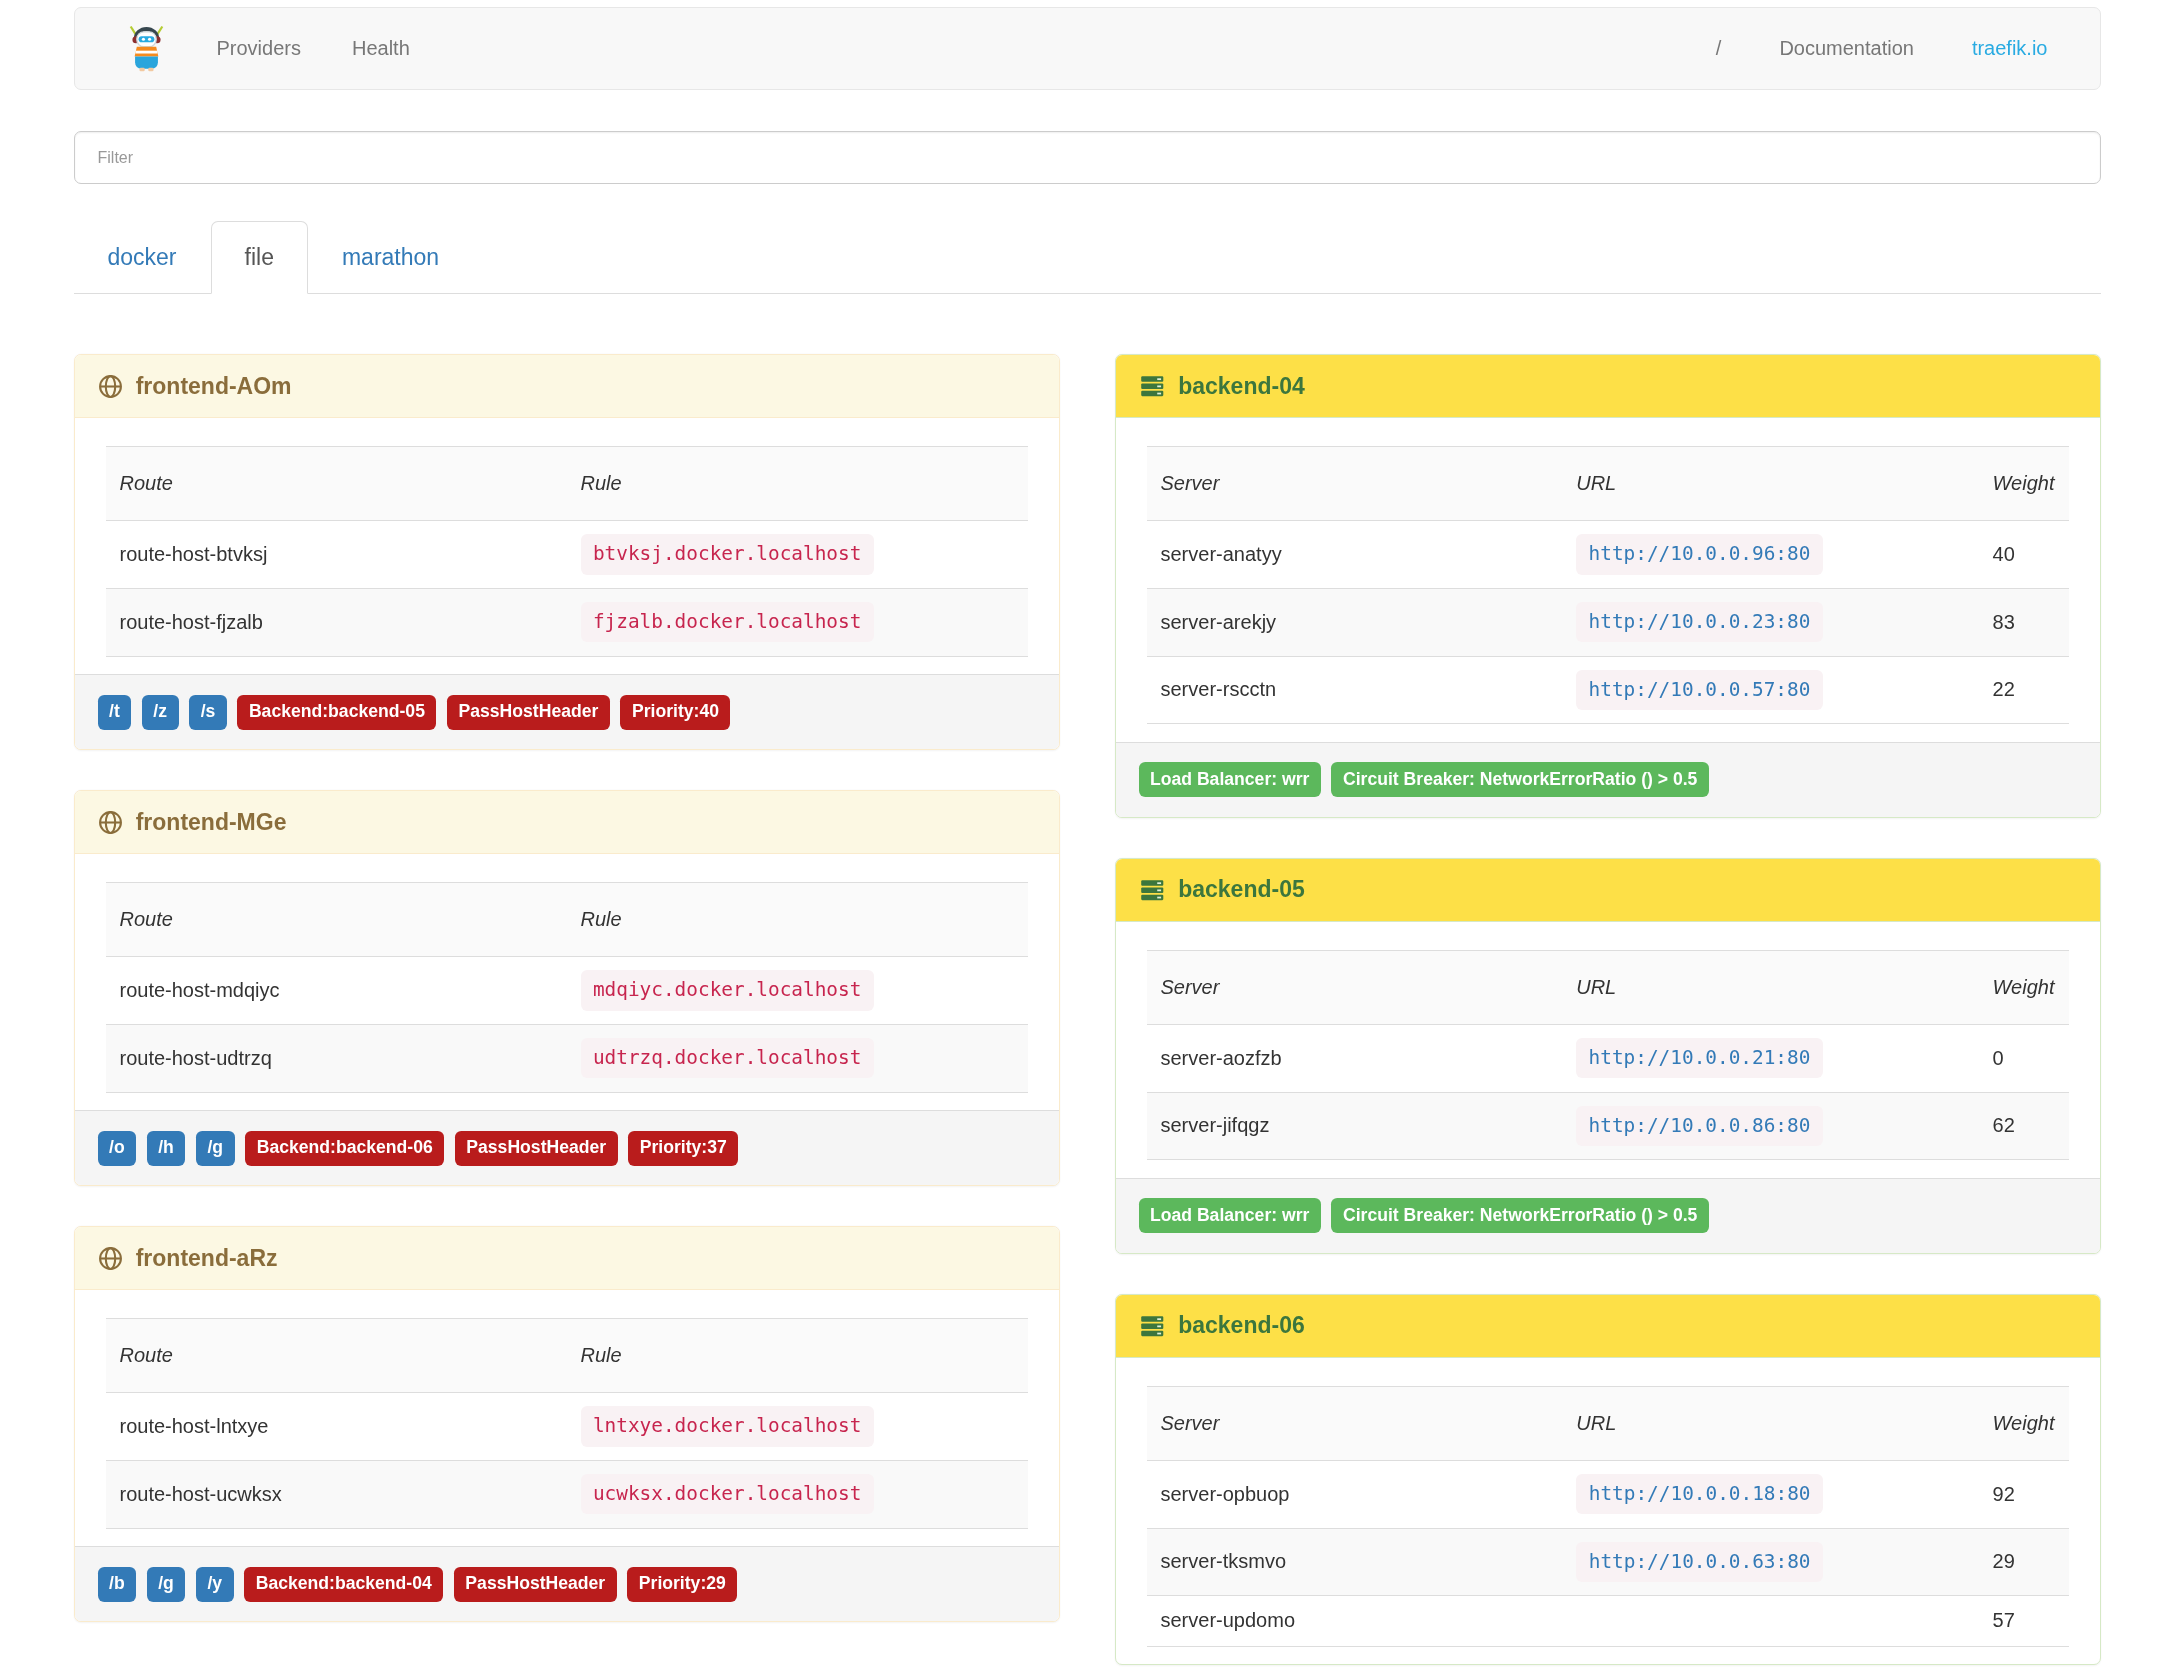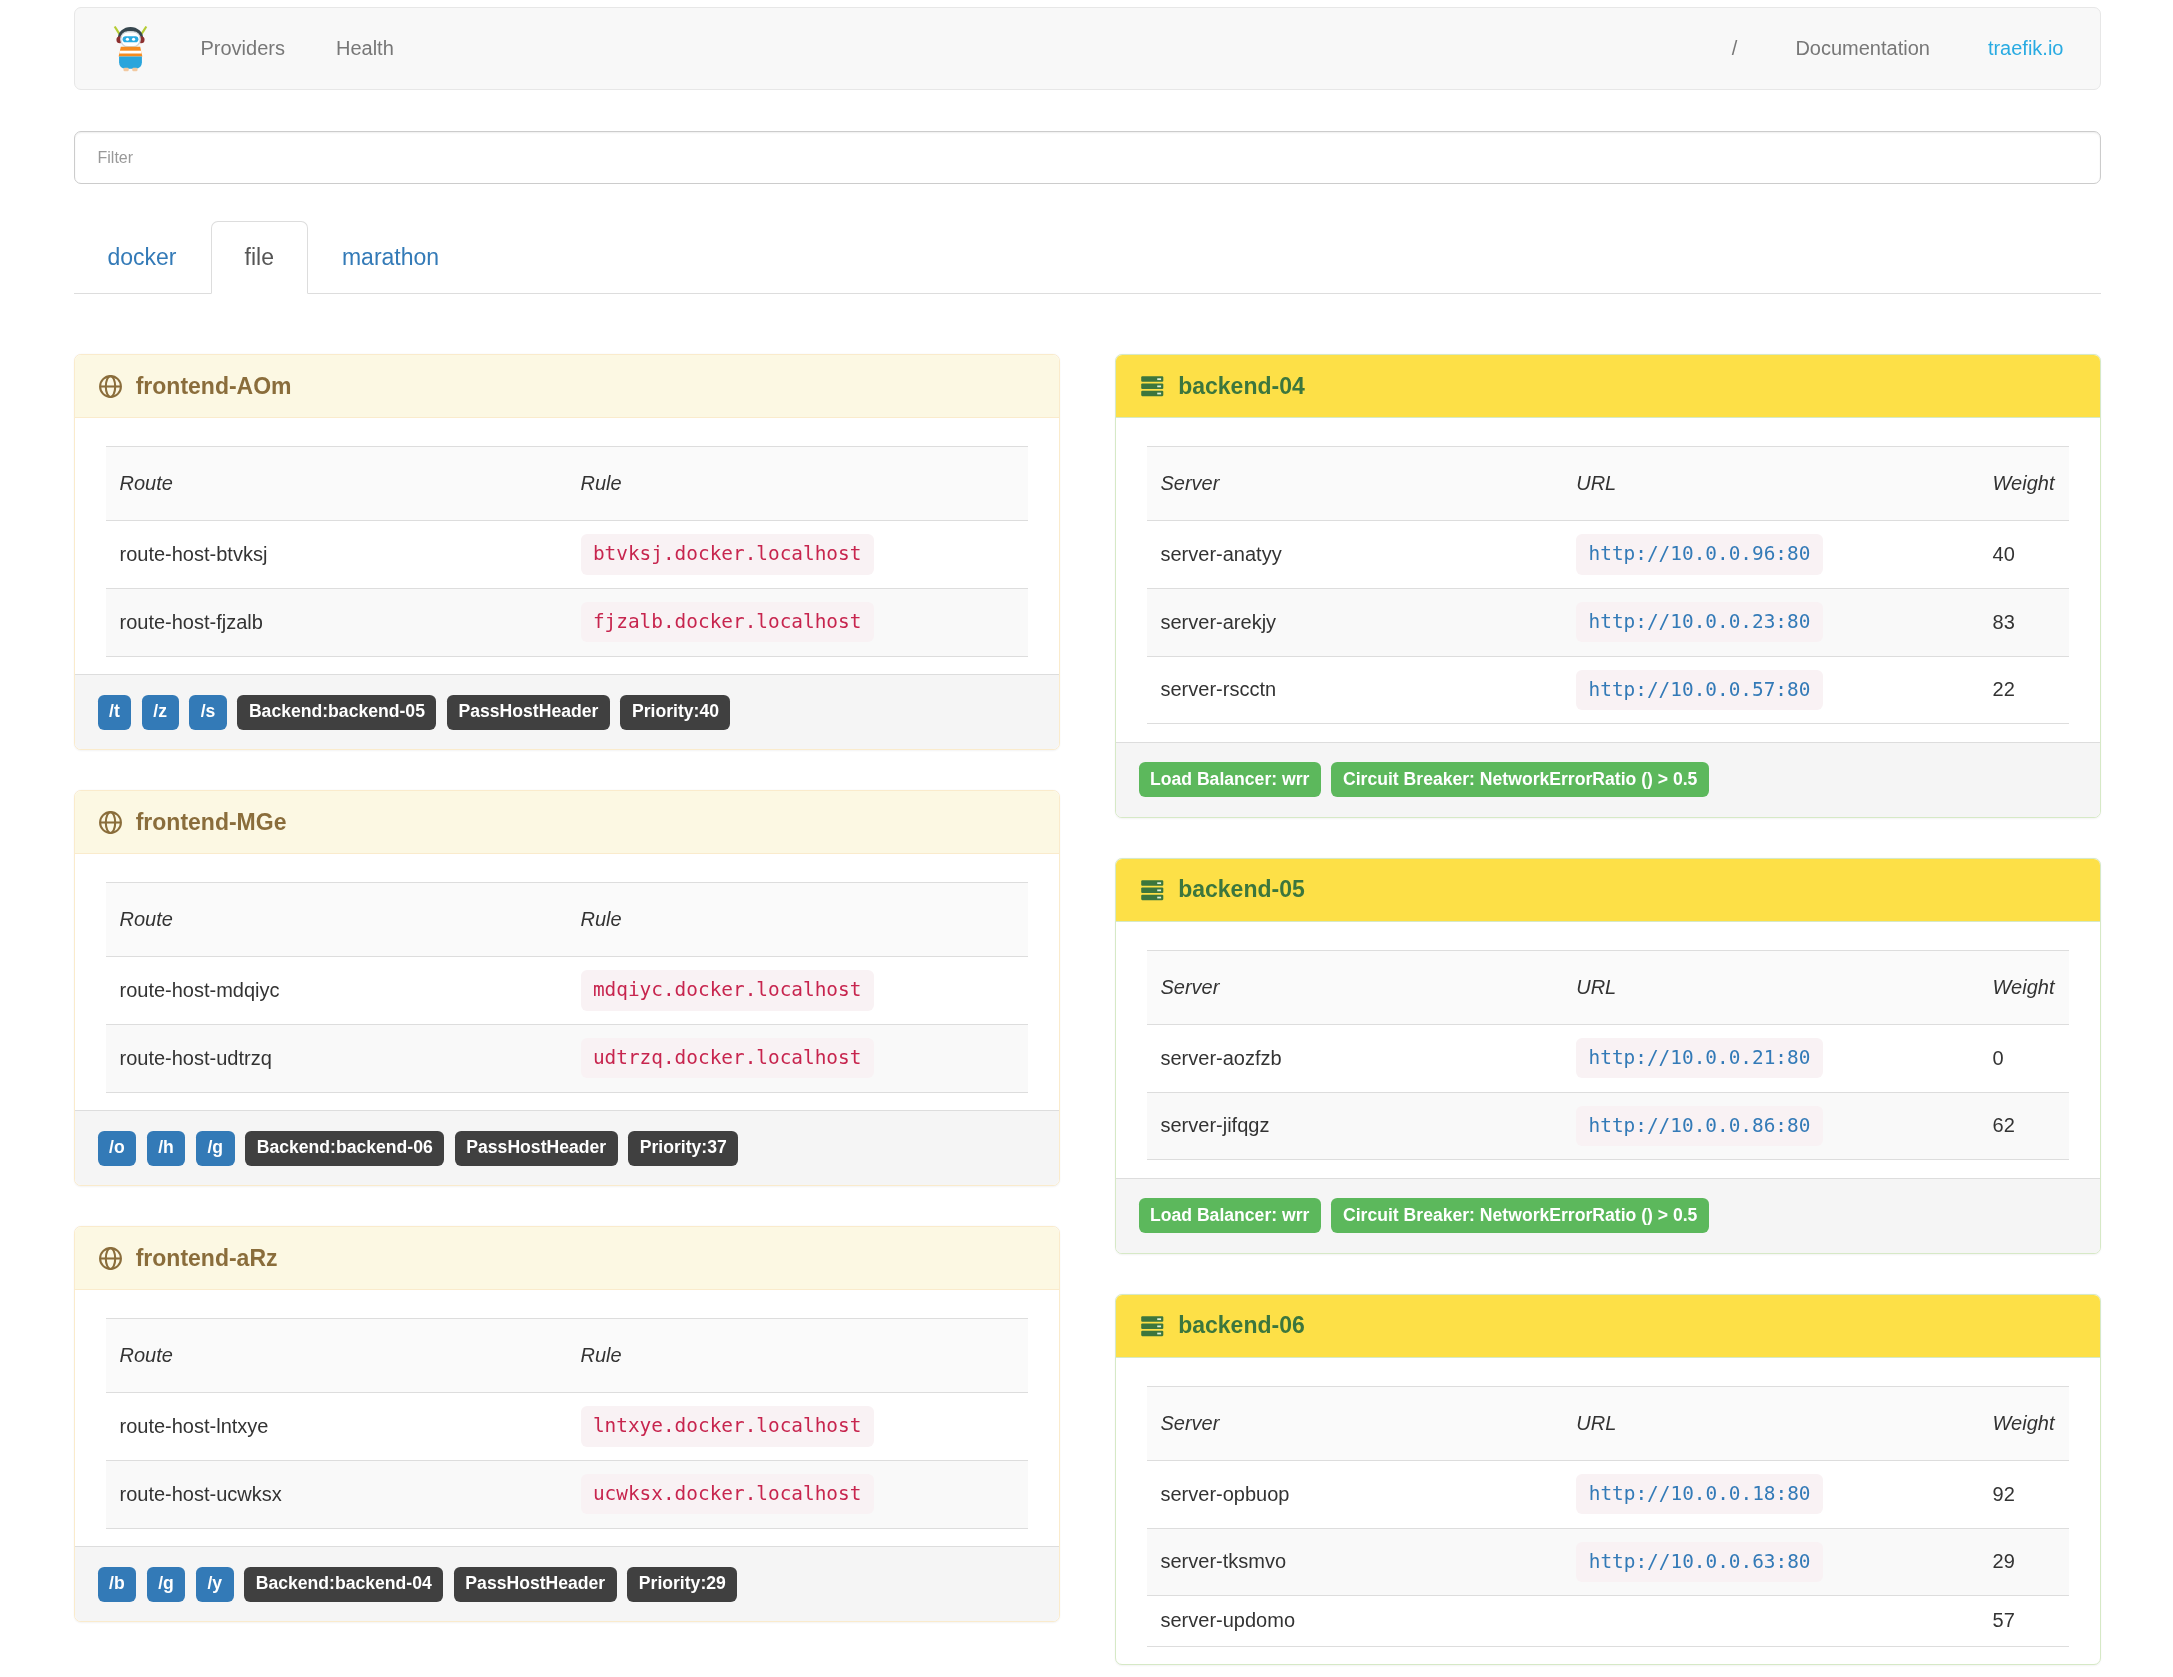--- a/index.html
+++ b/index.html
@@ -7,21 +7,21 @@
   body {
     width:2174px; height:1678px; overflow:hidden; background:#fff;
     font-family:"Liberation Sans","DejaVu Sans",sans-serif; color:#333; font-size:20px;
   }
   .container { width:2027px; margin:0 auto; }
 
   
   .navbar {
     margin-top:7px; height:83px; background:#f8f8f8;
     border:0.9px solid #e7e7e7; border-radius:7px;
-    display:flex; align-items:center; padding:0 36px;
+    display:flex; align-items:center; padding:0 52px;
   }
   .navbar-left { display:flex; align-items:center; gap:51px; }
   .navbar-right { margin-left:auto; display:flex; align-items:center; gap:58px; }
   .nav-link { color:#777; text-decoration:none; font-size:20px; cursor:pointer; }
   .nav-sep { color:#777; font-size:20px; }
   .site-link { color:#29abe2; text-decoration:none; font-size:20px; cursor:pointer; }
   .brand { display:flex; align-items:center; }
 
   
   .filter-input {
@@ -81,21 +81,21 @@
 
   .panel-footer {
     background:#f5f5f5; border-top:0.9px solid #ddd; border-radius:0 0 6.2px 6.2px;
     padding:19.4px 23px; display:flex; align-items:center; gap:10.6px; flex-wrap:wrap;
   }
   .label {
     display:inline-block; color:#fff; font-weight:bold; font-size:17.6px;
     padding:8.8px 11.5px; border-radius:6.2px; line-height:1; white-space:nowrap;
   }
   .label.blue { background:#337ab7; }
-  .label.orange { background:#404040; }
+  .label.orange { background:#b91c1c; }
   .label.green { background:#5cb85c; }
 
   .icon { display:inline-flex; flex:none; }
 </style>
 </head>
 <body>
 
 <div class="container">
 
   

